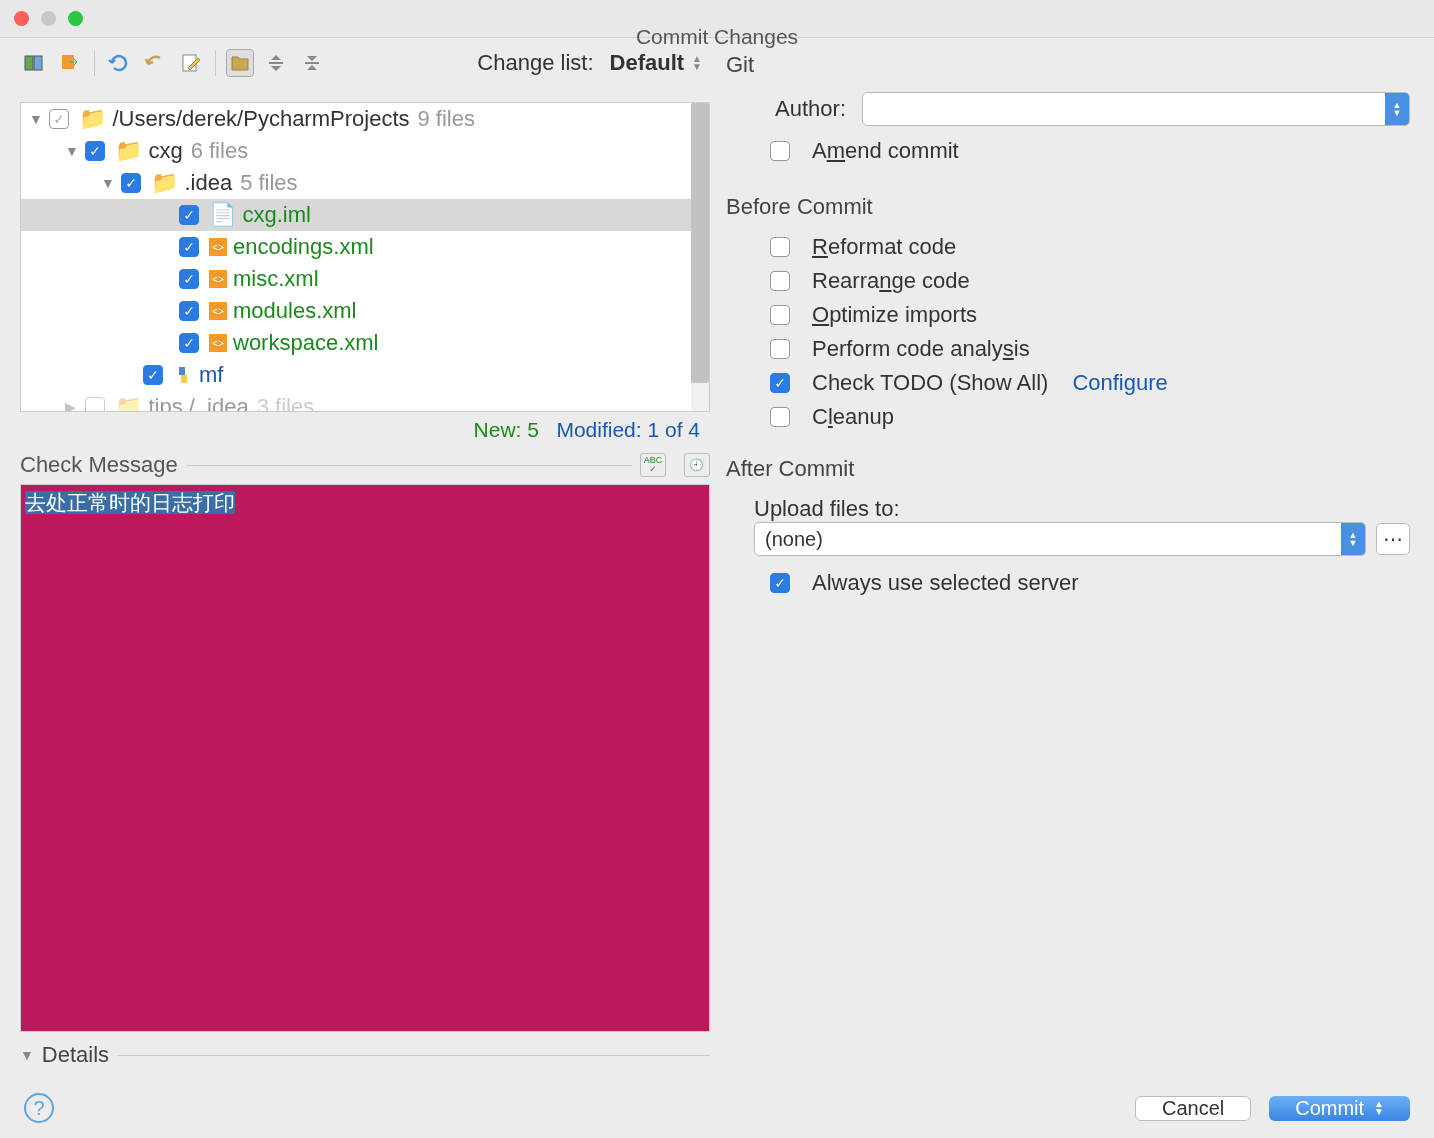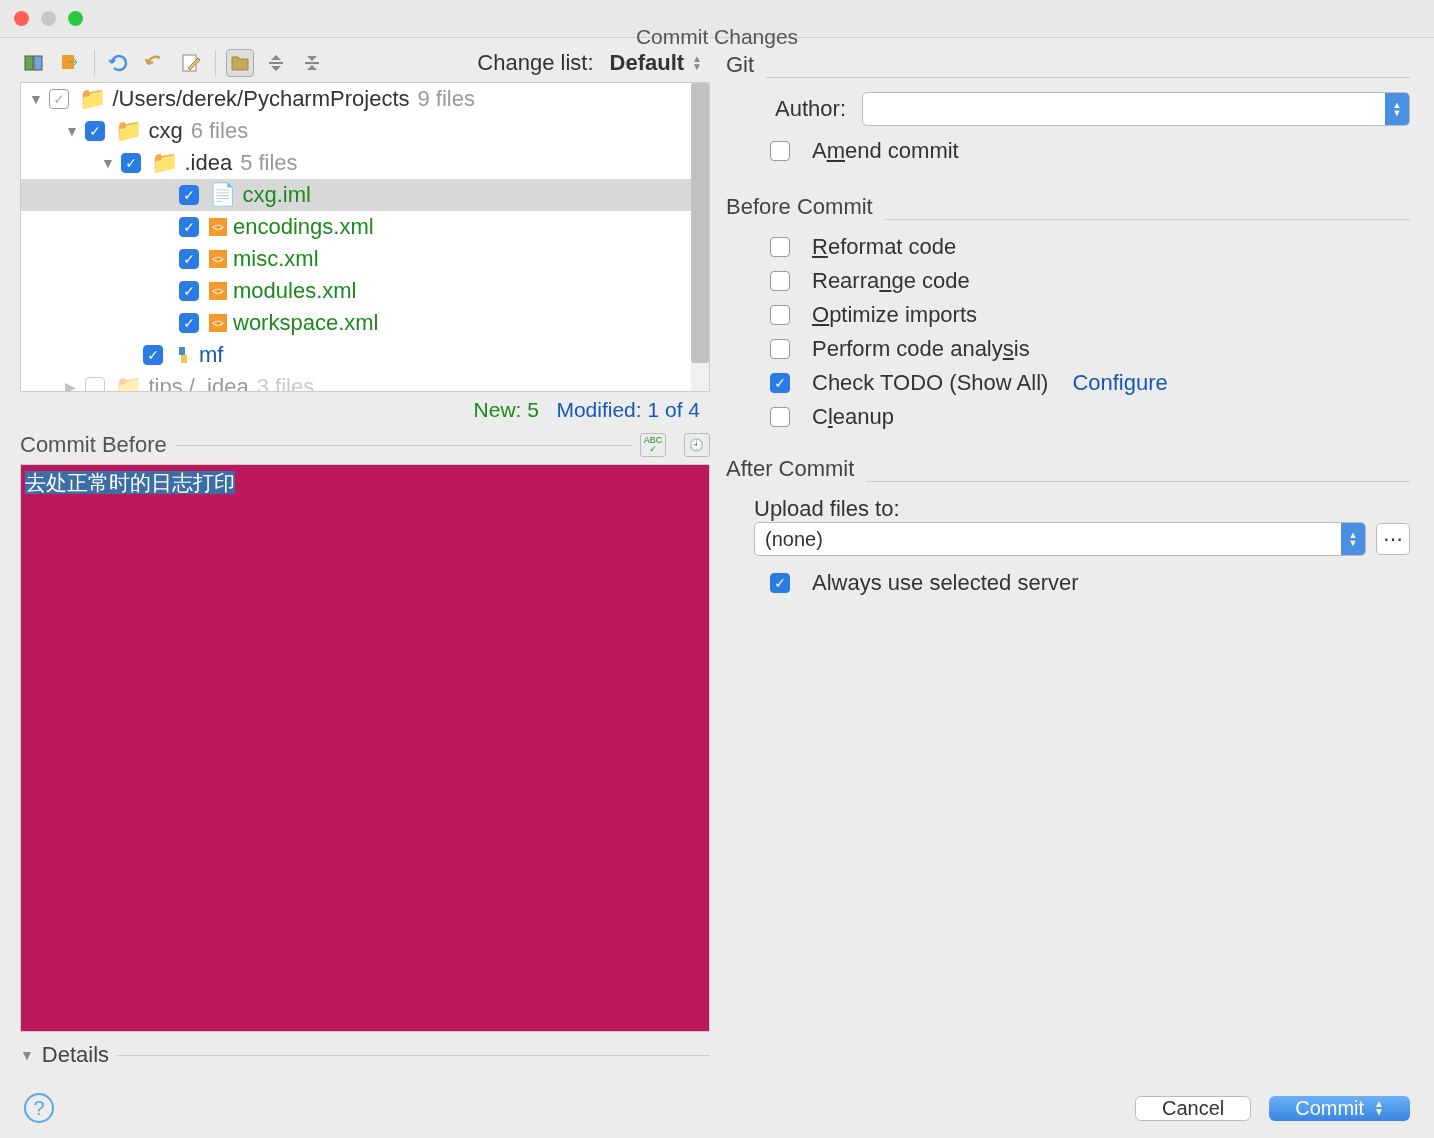--- a/index.html
+++ b/index.html
@@ -48,21 +48,21 @@
   flex-direction: column;
 }
 .right-col {
   flex: 1;
   padding: 14px 24px 0 16px;
 }
 .toolbar {
   display: flex;
   align-items: center;
   gap: 8px;
-  padding-bottom: 4px;
+  padding-bottom: 24px;
 }
 .tb-icon {
   width: 28px;
   height: 28px;
   display: flex;
   align-items: center;
   justify-content: center;
   cursor: pointer;
 }
 .tb-divider { width: 1px; height: 26px; background: #cacaca; margin: 0 2px; }
@@ -216,24 +216,25 @@
   display: flex;
   align-items: center;
   gap: 8px;
   padding: 10px 0;
   font-size: 22px;
   color: #444;
 }
 .details-line { flex: 1; height: 1px; background: #ccc; }
 .section-head {
   display: flex;
-  align-items: flex-end;
+  align-items: flex-start;
   font-size: 22px;
   color: #444;
   margin-bottom: 14px;
+  flex-direction: column;
 }
 .section-line { flex: 1; height: 1px; background: #ccc; margin-left: 12px; }
 .form-row {
   display: flex;
   align-items: center;
   margin-bottom: 12px;
   padding-left: 20px;
 }
 .form-label {
   width: 100px;
@@ -465,21 +466,21 @@
           <div class="tree-scroll-thumb"></div>
         </div>
     </div>
 
     <div class="status-line">
       <span class="st-new">New: 5</span>&nbsp;&nbsp;
       <span class="st-mod">Modified: 1 of 4</span>
     </div>
 
     <div class="msg-header">
-      <span>Commit Before</span>
+      <span>Check Message</span>
       <div class="msg-header-line"></div>
       <div class="msg-icons">
         <div class="msg-icon" style="color:#2a8a2a;font-size:9px;line-height:9px;text-align:center">ABC<br>✓</div>
         <div class="msg-icon">🕘</div>
       </div>
     </div>
 
     <div class="msg-area">
       <span class="msg-text">去处正常时的日志打印</span>
     </div>

